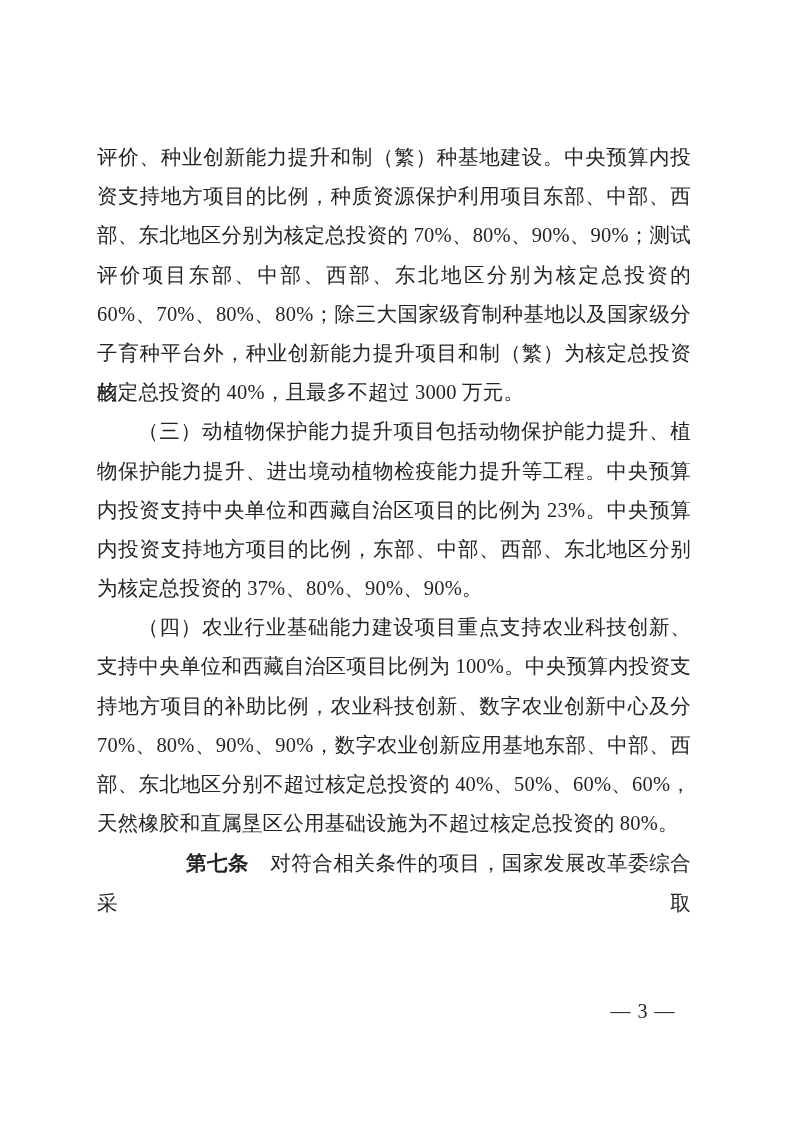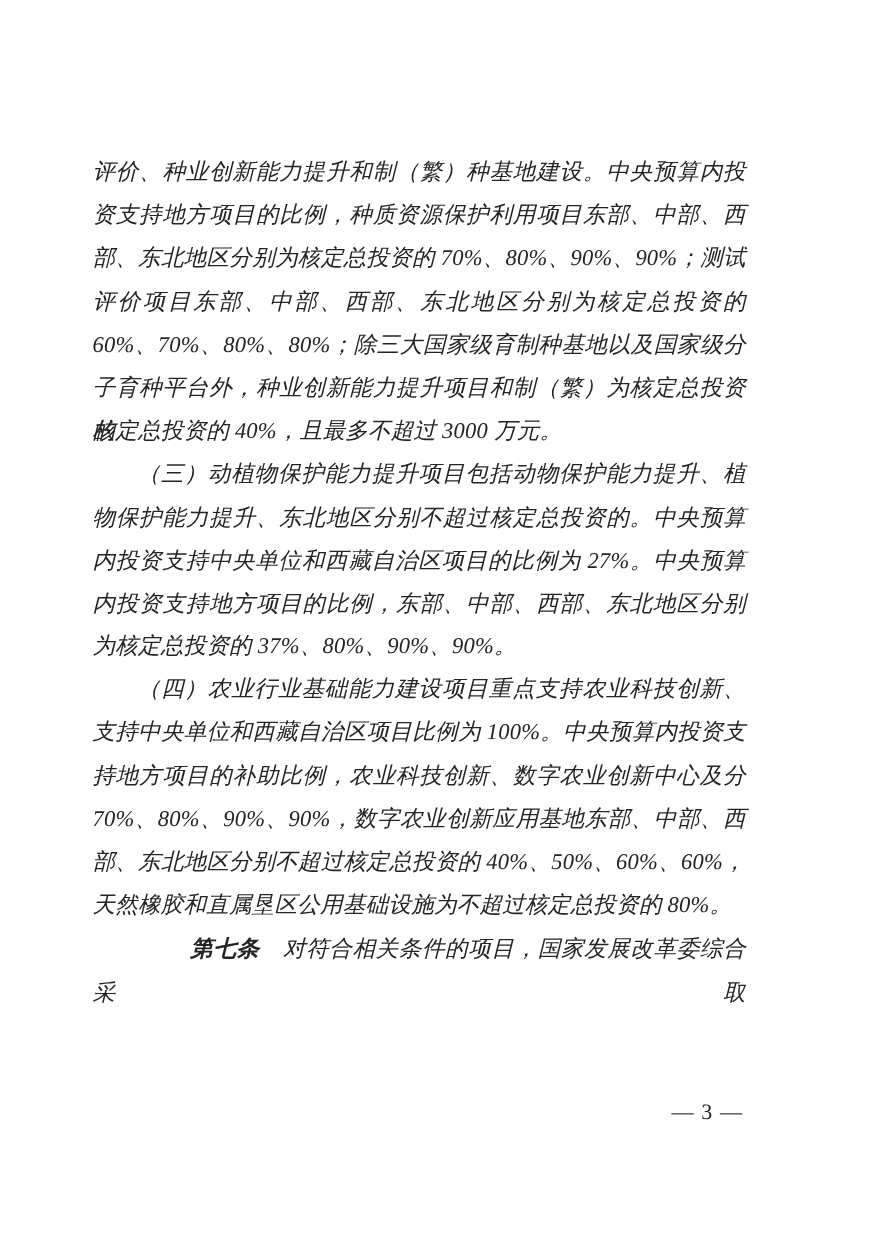--- a/index.html
+++ b/index.html
@@ -8,24 +8,23 @@
     position: relative;
     width: 794px;
     height: 1123px;
     margin: 0 auto;
     background: var(--page-bg, #ffffff);
     color: var(--text-color, #222222);
     overflow: hidden;
   }
   .text-block {
     position: absolute;
-    left: 84px;
+    left: 97px;
     top: 138px;
     width: 594px;
-    font-style: italic;
   }
   .line {
     height: 39.2px;
     line-height: 39.2px;
     font-size: 20.5px;
     text-align: justify;
     letter-spacing: 0.2px;
   }
   .line.justify {
     text-align-last: justify;
@@ -56,22 +55,22 @@
 <div class="page">
   <div class="text-block">
       <div class="line justify"><span>评价、种业创新能力提升和制（繁）种基地建设。中央预算内投</span></div>
       <div class="line justify"><span>资支持地方项目的比例，种质资源保护利用项目东部、中部、西</span></div>
       <div class="line justify"><span>部、东北地区分别为核定总投资的 70%、80%、90%、90%；测试</span></div>
       <div class="line justify"><span>评价项目东部、中部、西部、东北地区分别为核定总投资的</span></div>
       <div class="line justify"><span>60%、70%、80%、80%；除三大国家级育制种基地以及国家级分</span></div>
       <div class="line justify"><span>子育种平台外，种业创新能力提升项目和制（繁）为核定总投资的</span></div>
       <div class="line"><span>核定总投资的 40%，且最多不超过 3000 万元。</span></div>
       <div class="line justify indent"><span>（三）动植物保护能力提升项目包括动物保护能力提升、植</span></div>
-      <div class="line justify"><span>物保护能力提升、东北地区分别不超过核定总投资的。中央预算</span></div>
-      <div class="line justify"><span>内投资支持中央单位和西藏自治区项目的比例为 27%。中央预算</span></div>
+      <div class="line justify"><span>物保护能力提升、进出境动植物检疫能力提升等工程。中央预算</span></div>
+      <div class="line justify"><span>内投资支持中央单位和西藏自治区项目的比例为 23%。中央预算</span></div>
       <div class="line justify"><span>内投资支持地方项目的比例，东部、中部、西部、东北地区分别</span></div>
       <div class="line"><span>为核定总投资的 37%、80%、90%、90%。</span></div>
       <div class="line justify indent"><span>（四）农业行业基础能力建设项目重点支持农业科技创新、</span></div>
       <div class="line justify"><span>支持中央单位和西藏自治区项目比例为 100%。中央预算内投资支</span></div>
       <div class="line justify"><span>持地方项目的补助比例，农业科技创新、数字农业创新中心及分</span></div>
       <div class="line justify"><span>70%、80%、90%、90%，数字农业创新应用基地东部、中部、西</span></div>
       <div class="line justify"><span>部、东北地区分别不超过核定总投资的 40%、50%、60%、60%，</span></div>
       <div class="line"><span>天然橡胶和直属垦区公用基础设施为不超过核定总投资的 80%。</span></div>
       <div class="line justify indent"><span class="bold-lead">第七条</span><span>　对符合相关条件的项目，国家发展改革委综合采取</span></div>
     </div>

